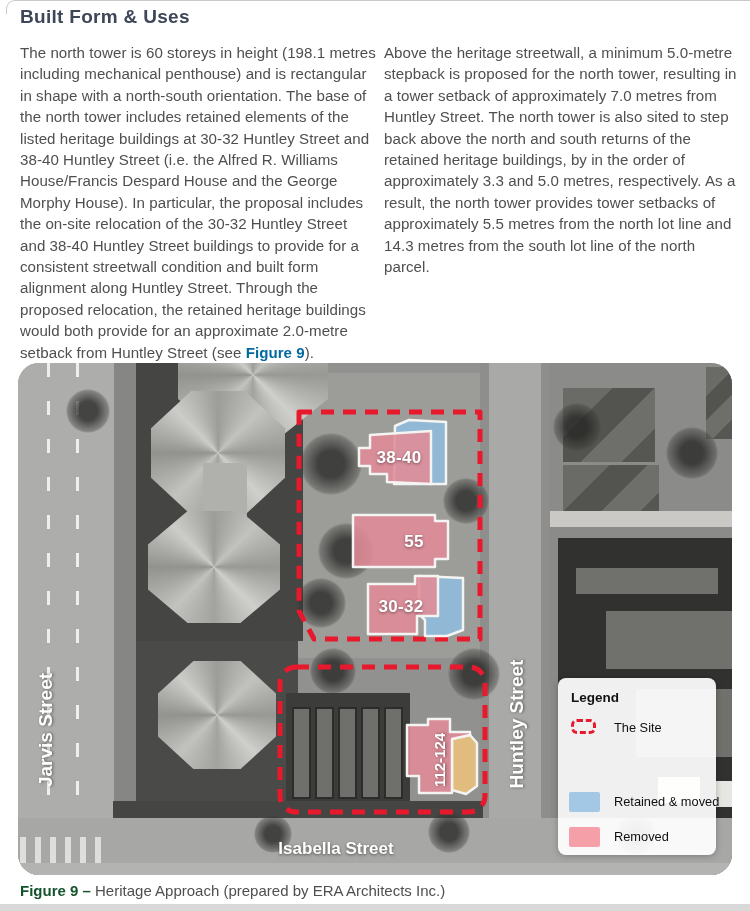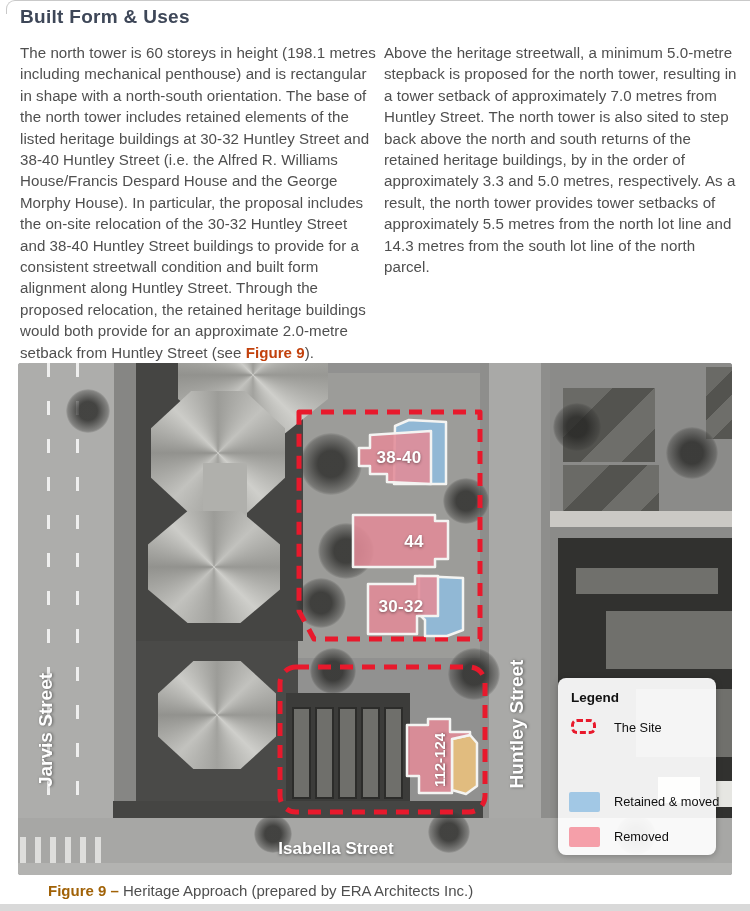--- a/index.html
+++ b/index.html
@@ -10,25 +10,25 @@
 
   .card-border { position:absolute; left:6px; top:0; right:0; height:14px;
     border-top:1px solid #c9c9c9; border-left:1px solid #c9c9c9; border-top-left-radius:9px; }
 
   .heading { position:absolute; left:20px; top:6px; font-size:19px; font-weight:700;
     color:#3e4758; letter-spacing:.3px; }
 
   .col { position:absolute; top:42px; font-size:15.1px; line-height:21.4px; color:#4f4f4f; letter-spacing:.05px; }
   .col-left  { left:20px;  width:356px; }
   .col-right { left:384px; width:354px; }
-  .col b { color:#c2410c; }
+  .col b { color:#0369a1; }
 
   
   .map { position:absolute; left:18px; top:363px; width:714px; height:512px;
-    border-radius:3px; overflow:hidden; background:#919190; }
+    border-radius:21px; overflow:hidden; background:#919190; }
   .map * { position:absolute; }
 
   .lawn-n { left:280px; top:10px; width:186px; height:285px; background:#9c9c99; }
   .road-jarvis { left:0; top:0; width:96px; height:512px; background:#adadab; }
   .lane { width:3px; background-image:repeating-linear-gradient(to bottom, rgba(255,255,255,.8) 0 14px, transparent 14px 38px); }
   .sidewalk-left { left:96px; top:0; width:22px; height:512px; background:#868684; }
   .complex-1 { left:118px; top:0; width:167px; height:278px; background:#454543; }
   .complex-2 { left:118px; top:278px; width:162px; height:177px; background:#4a4a48; }
   .oct { clip-path:polygon(30% 0,70% 0,100% 30%,100% 70%,70% 100%,30% 100%,0 70%,0 30%);
     background:conic-gradient(from 45deg,#c2c2be,#989894,#cfcfcb,#a2a29e,#c2c2be,#92928e,#ccccc8,#9c9c98,#c2c2be); }
@@ -65,21 +65,21 @@
     background:rgba(255,255,255,.93); border-radius:8px; box-shadow:0 1px 6px rgba(0,0,0,.25); }
   .legend * { position:absolute; }
   .legend-title { left:13px; top:12px; font-size:13.5px; font-weight:700; color:#111; }
   .lg-row { left:0; width:157px; height:24px; }
   .lg-swatch { left:11px; top:2px; width:31px; height:20px; border-radius:2px; }
   .lg-site { left:13px; top:3px; width:25px; height:15px; background:transparent;
     border:3.5px dashed #e8192c; border-radius:6px; }
   .lg-label { left:56px; top:4px; font-size:12.8px; color:#101010; font-weight:500; white-space:nowrap; }
 
   .caption { position:absolute; left:20px; top:882px; font-size:15px; color:#4f4f4f; }
-  .caption b { color:#a16207;margin-left:28px; }
+  .caption b { color:#14532d; }
   .bottom-bar { position:absolute; left:0; top:904px; width:750px; height:7px; background:#d9d9d9; }
 </style>
 </head>
 <body>
 
 <div class="page">
 
   <div class="card-border"></div>
 
   <div class="heading">Built Form &amp; Uses</div>
@@ -159,21 +159,21 @@
       <path d="M401,213 L445,215 L445,267 L429,273 L407,273 L407,257 L401,251 Z" fill-opacity="0.88" stroke="#f4f4f2" stroke-width="2.5" stroke-linejoin="round" style="fill: rgb(143, 188, 221);"></path>
 
       <path d="M350,221 L397,221 L397,213 L420,213 L420,253 L399,253 L399,271 L350,271 Z" fill-opacity="0.88" stroke="#f4f4f2" stroke-width="2.5" stroke-linejoin="round" style="fill: rgb(225, 139, 151);"></path>
 
       <path d="M434,376 L452,372 L459,380 L459,423 L448,431 L434,427 Z" fill-opacity="0.9" stroke="#f4f4f2" stroke-width="2.5" stroke-linejoin="round" style="fill: rgb(234, 193, 125);"></path>
 
       <path d="M389,362 L410,362 L410,356 L432,356 L432,369 L452,369 L452,372 L434,376 L434,430 L401,430 L401,413 L389,413 Z" fill-opacity="0.88" stroke="#f4f4f2" stroke-width="2.5" stroke-linejoin="round" style="fill: rgb(225, 139, 151);"></path>
     </svg>
 
     <div class="map-label bl" style="left:381px; top:95px;">38-40</div>
-    <div class="map-label bl" style="left:396px; top:179px;">44</div>
+    <div class="map-label bl" style="left:396px; top:179px;">55</div>
     <div class="map-label bl" style="left:383px; top:244px;">30-32</div>
     <div class="map-label bl-rot" style="left:421px; top:397px;">112-124</div>
 
     <div class="street street-rot" style="left:28px; top:367px;">Jarvis Street</div>
     <div class="street street-rot" style="left:499px; top:361px;">Huntley Street</div>
     <div class="street street-h" style="left:318px; top:486px;">Isabella Street</div>
 
     <div class="legend">
       <div class="legend-title">Legend</div>
       <div class="lg-row" style="top:38px;">

